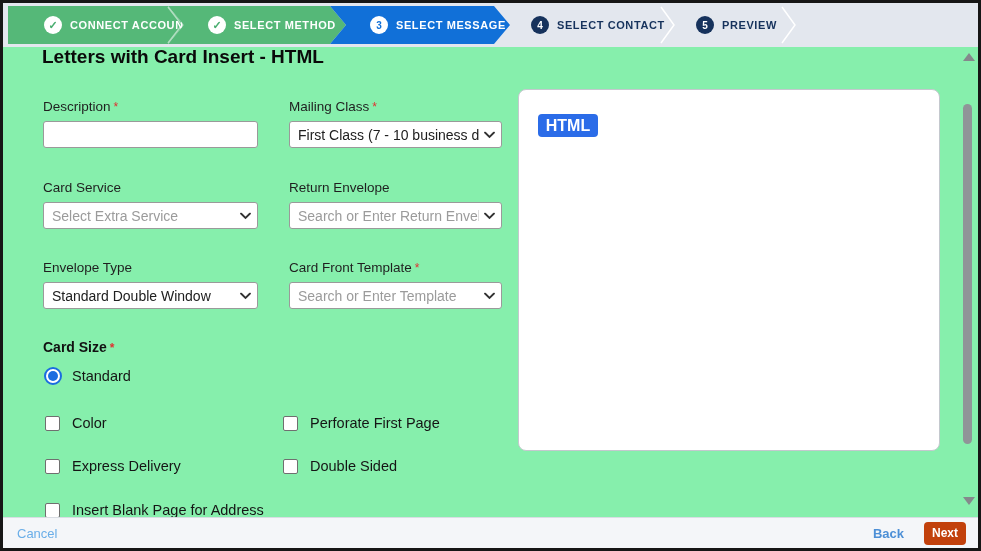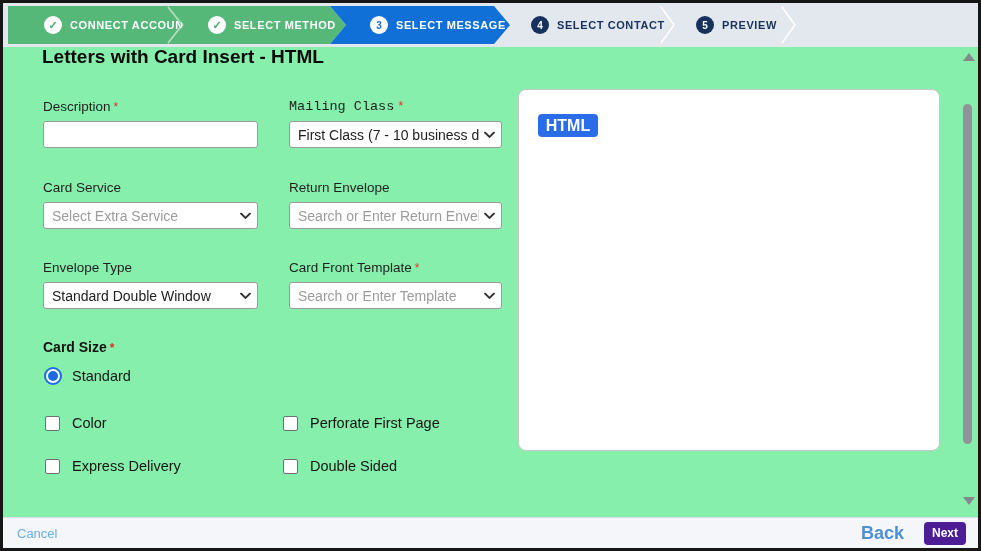--- a/index.html
+++ b/index.html
@@ -127,23 +127,23 @@
   }
 
   
   .footer {
     flex:0 0 31px; background:#f4f6f9; border-top:1px solid #d9dde3;
     display:flex; align-items:center; justify-content:space-between;
     padding:0 12px 0 14px;
   }
   .cancel-link { font-size:13px; color:#6aaee8; cursor:pointer; }
   .footer-right { display:flex; align-items:center; }
-  .back-link { font-size:18px; color:#4c8fd6; font-weight:600; margin-right:20px; cursor:pointer; }
+  .back-link { font-size:13px; color:#4c8fd6; font-weight:600; margin-right:20px; cursor:pointer; }
   .next-btn {
-    width:42px; height:23px; background:#4c1d95; border:none; border-radius:4px;
+    width:42px; height:23px; background:#c2410c; border:none; border-radius:4px;
     color:#fff; font-size:12px; font-weight:700;
     display:flex; align-items:center; justify-content:center;
     font-family:"Liberation Sans", sans-serif; cursor:pointer;
   }
 </style>
 </head>
 <body>
 
 <div class="frame">
 
@@ -181,21 +181,21 @@
 
   <div class="content">
 
     <h1 class="page-title">Letters with Card Insert - HTML</h1>
 
     <div class="fld-label" style="left:40px; top:52px;">
       <span>Description</span><span class="req">*</span>
     </div>
     <input class="text-input" style="left: 40px; top: 74px;" type="text" value="">
 
-    <div class="fld-label" style="left:286px; top:52px;font-family:Liberation Mono, monospace;">
+    <div class="fld-label" style="left:286px; top:52px;">
       <span>Mailing Class</span><span class="req">*</span>
     </div>
     <div class="select" style="left:286px; top:74px; width:213px;">
       <span class="val filled">First Class (7 - 10 business days)</span>
       <span class="chev">
           <svg width="11" height="7" viewBox="0 0 11 7">
             <path d="M1 1 L5.5 5.5 L10 1" stroke="#333" stroke-width="1.8" fill="none" stroke-linecap="round"></path>
           </svg>
         </span>
     </div>
@@ -266,20 +266,24 @@
       <span class="cb-box"></span>
       <span class="cb-lbl">Express Delivery</span>
     </div>
     <div class="cb-row" style="left:280px; top:368px;">
       <span class="cb-box"></span>
       <span class="cb-lbl">Perforate First Page</span>
     </div>
     <div class="cb-row" style="left:280px; top:411px;">
       <span class="cb-box"></span>
       <span class="cb-lbl">Double Sided</span>
+    </div>
+    <div class="cb-row" style="left:42px; top:455px;">
+      <span class="cb-box"></span>
+      <span class="cb-lbl">Insert Blank Page for Address</span>
     </div>
 
     <div class="preview-panel">
       <div class="html-badge">HTML</div>
     </div>
 
     <div class="scrollbar">
       <div class="sb-up"></div>
       <div class="sb-thumb"></div>
       <div class="sb-down"></div>

